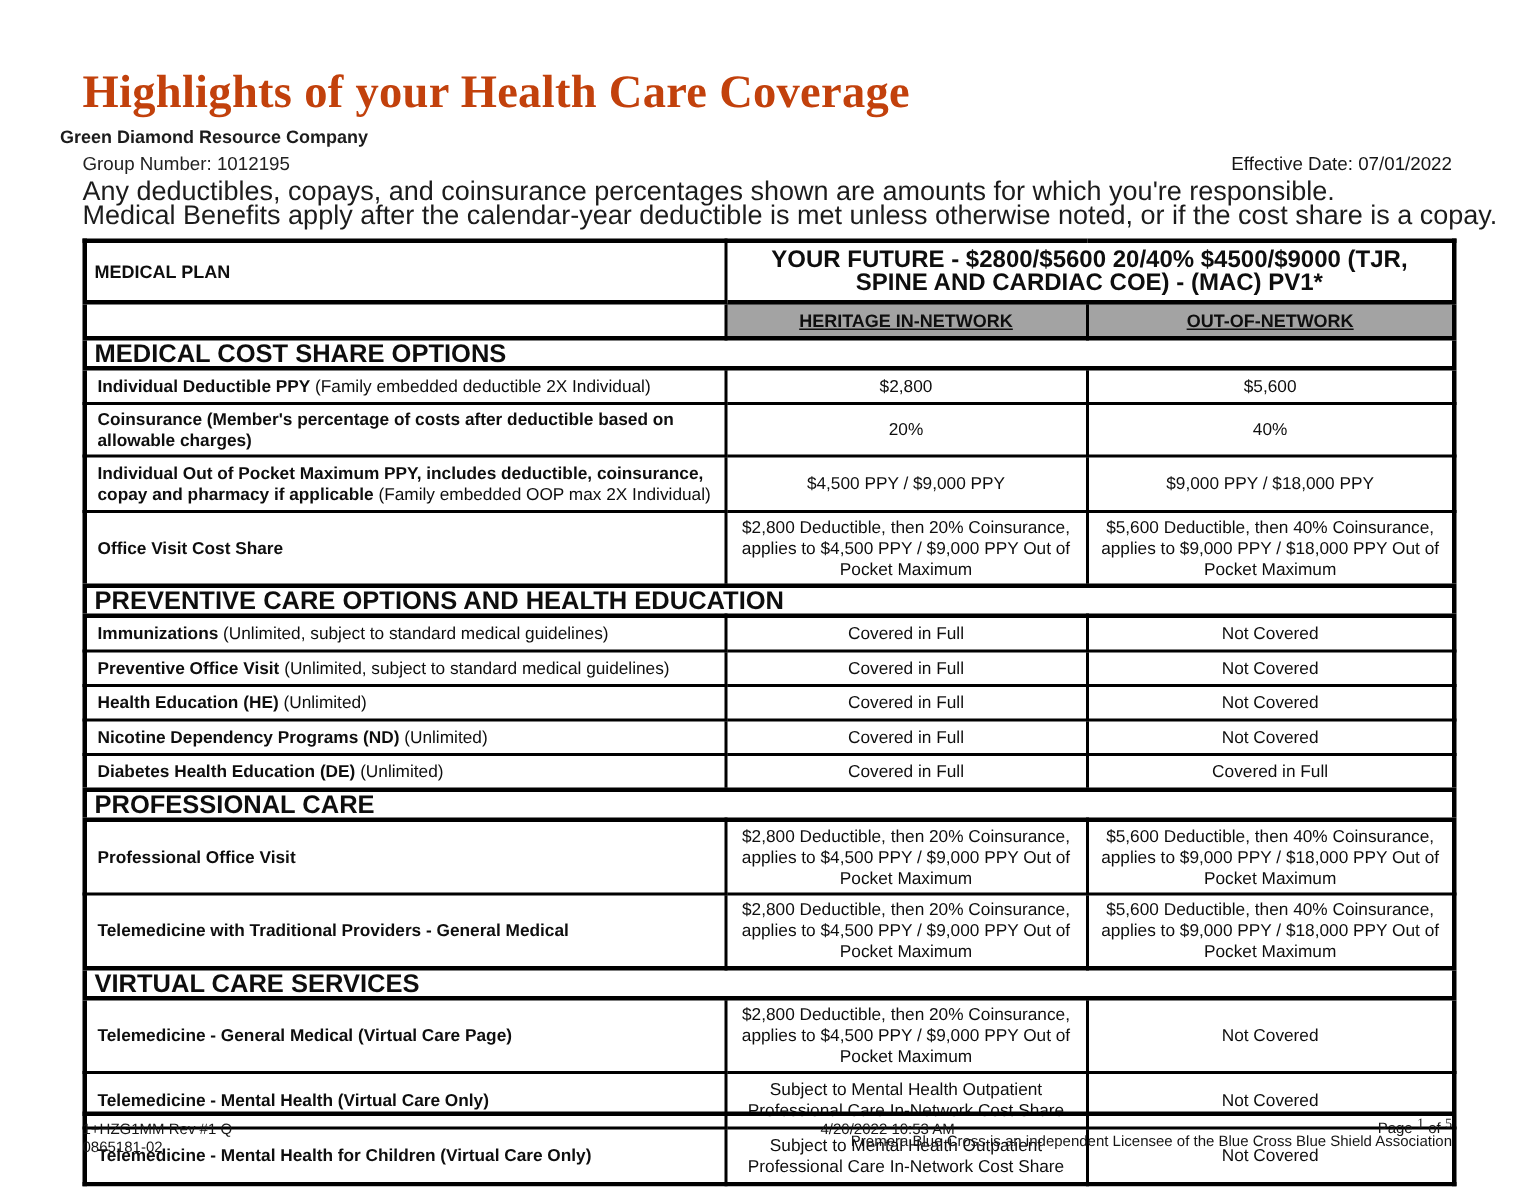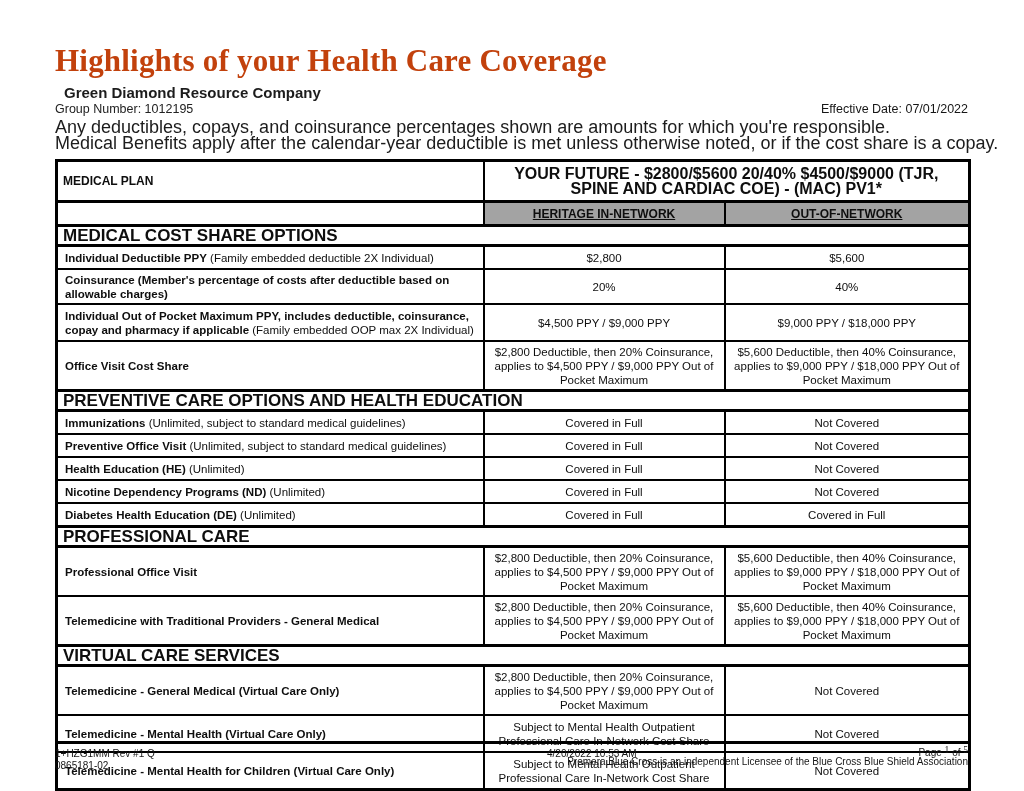--- a/index.html
+++ b/index.html
@@ -9,21 +9,21 @@
     -webkit-font-smoothing:antialiased;
   }
   .page { position:relative; width:1024px; height:791px; background:#fff; }
 
   
   .doc-title {
     position:absolute; left:55px; top:44px; margin:0;
     font-family:"Liberation Serif", serif; font-weight:700;
     font-size:31px; line-height:34px; color:#c2410c; letter-spacing:0.2px;
   }
-  .company   { position:absolute; left:64px; top:84px;  font-size:15px; font-weight:600; color:#1c1c1c; }
+  .company   { position:absolute; left:40px; top:84px;  font-size:12px; font-weight:600; color:#1c1c1c; }
   .group-num { position:absolute; left:55px; top:102px; font-size:12.5px; color:#222; }
   .effective { position:absolute; right:56px; top:102px; font-size:12.5px; color:#161616; }
   .notes     { position:absolute; left:55px; top:120px; font-size:18px; line-height:15.5px; color:#1c1c1c; }
 
   
   table.plan-table {
     position:absolute; left:55px; top:159px; width:913px;
     border-collapse:collapse; table-layout:fixed;
     border:3px solid #000;
     font-size:11.5px; line-height:14px; color:#0e0e0e;
@@ -160,21 +160,21 @@
     <tr class="h46">
       <td class="lbl"><span class="b">Telemedicine with Traditional Providers - General Medical</span><span></span></td>
       <td class="val">$2,800 Deductible, then 20% Coinsurance, applies to $4,500 PPY / $9,000 PPY Out of Pocket Maximum</td>
       <td class="val">$5,600 Deductible, then 40% Coinsurance, applies to $9,000 PPY / $18,000 PPY Out of Pocket Maximum</td>
     </tr>
 
     <tr class="r-section">
       <td colspan="3">VIRTUAL CARE SERVICES</td>
     </tr>
     <tr class="h46">
-      <td class="lbl"><span class="b">Telemedicine - General Medical (Virtual Care Only)</span><span></span></td>
+      <td class="lbl"><span class="b">Telemedicine - General Medical (Virtual Care Page)</span><span></span></td>
       <td class="val">$2,800 Deductible, then 20% Coinsurance, applies to $4,500 PPY / $9,000 PPY Out of Pocket Maximum</td>
       <td class="val">Not Covered</td>
     </tr>
     <tr class="h34">
       <td class="lbl"><span class="b">Telemedicine - Mental Health (Virtual Care Only)</span><span></span></td>
       <td class="val">Subject to Mental Health Outpatient Professional Care In-Network Cost Share</td>
       <td class="val">Not Covered</td>
     </tr>
     <tr class="h34">
       <td class="lbl"><span class="b">Telemedicine - Mental Health for Children (Virtual Care Only)</span><span></span></td>

